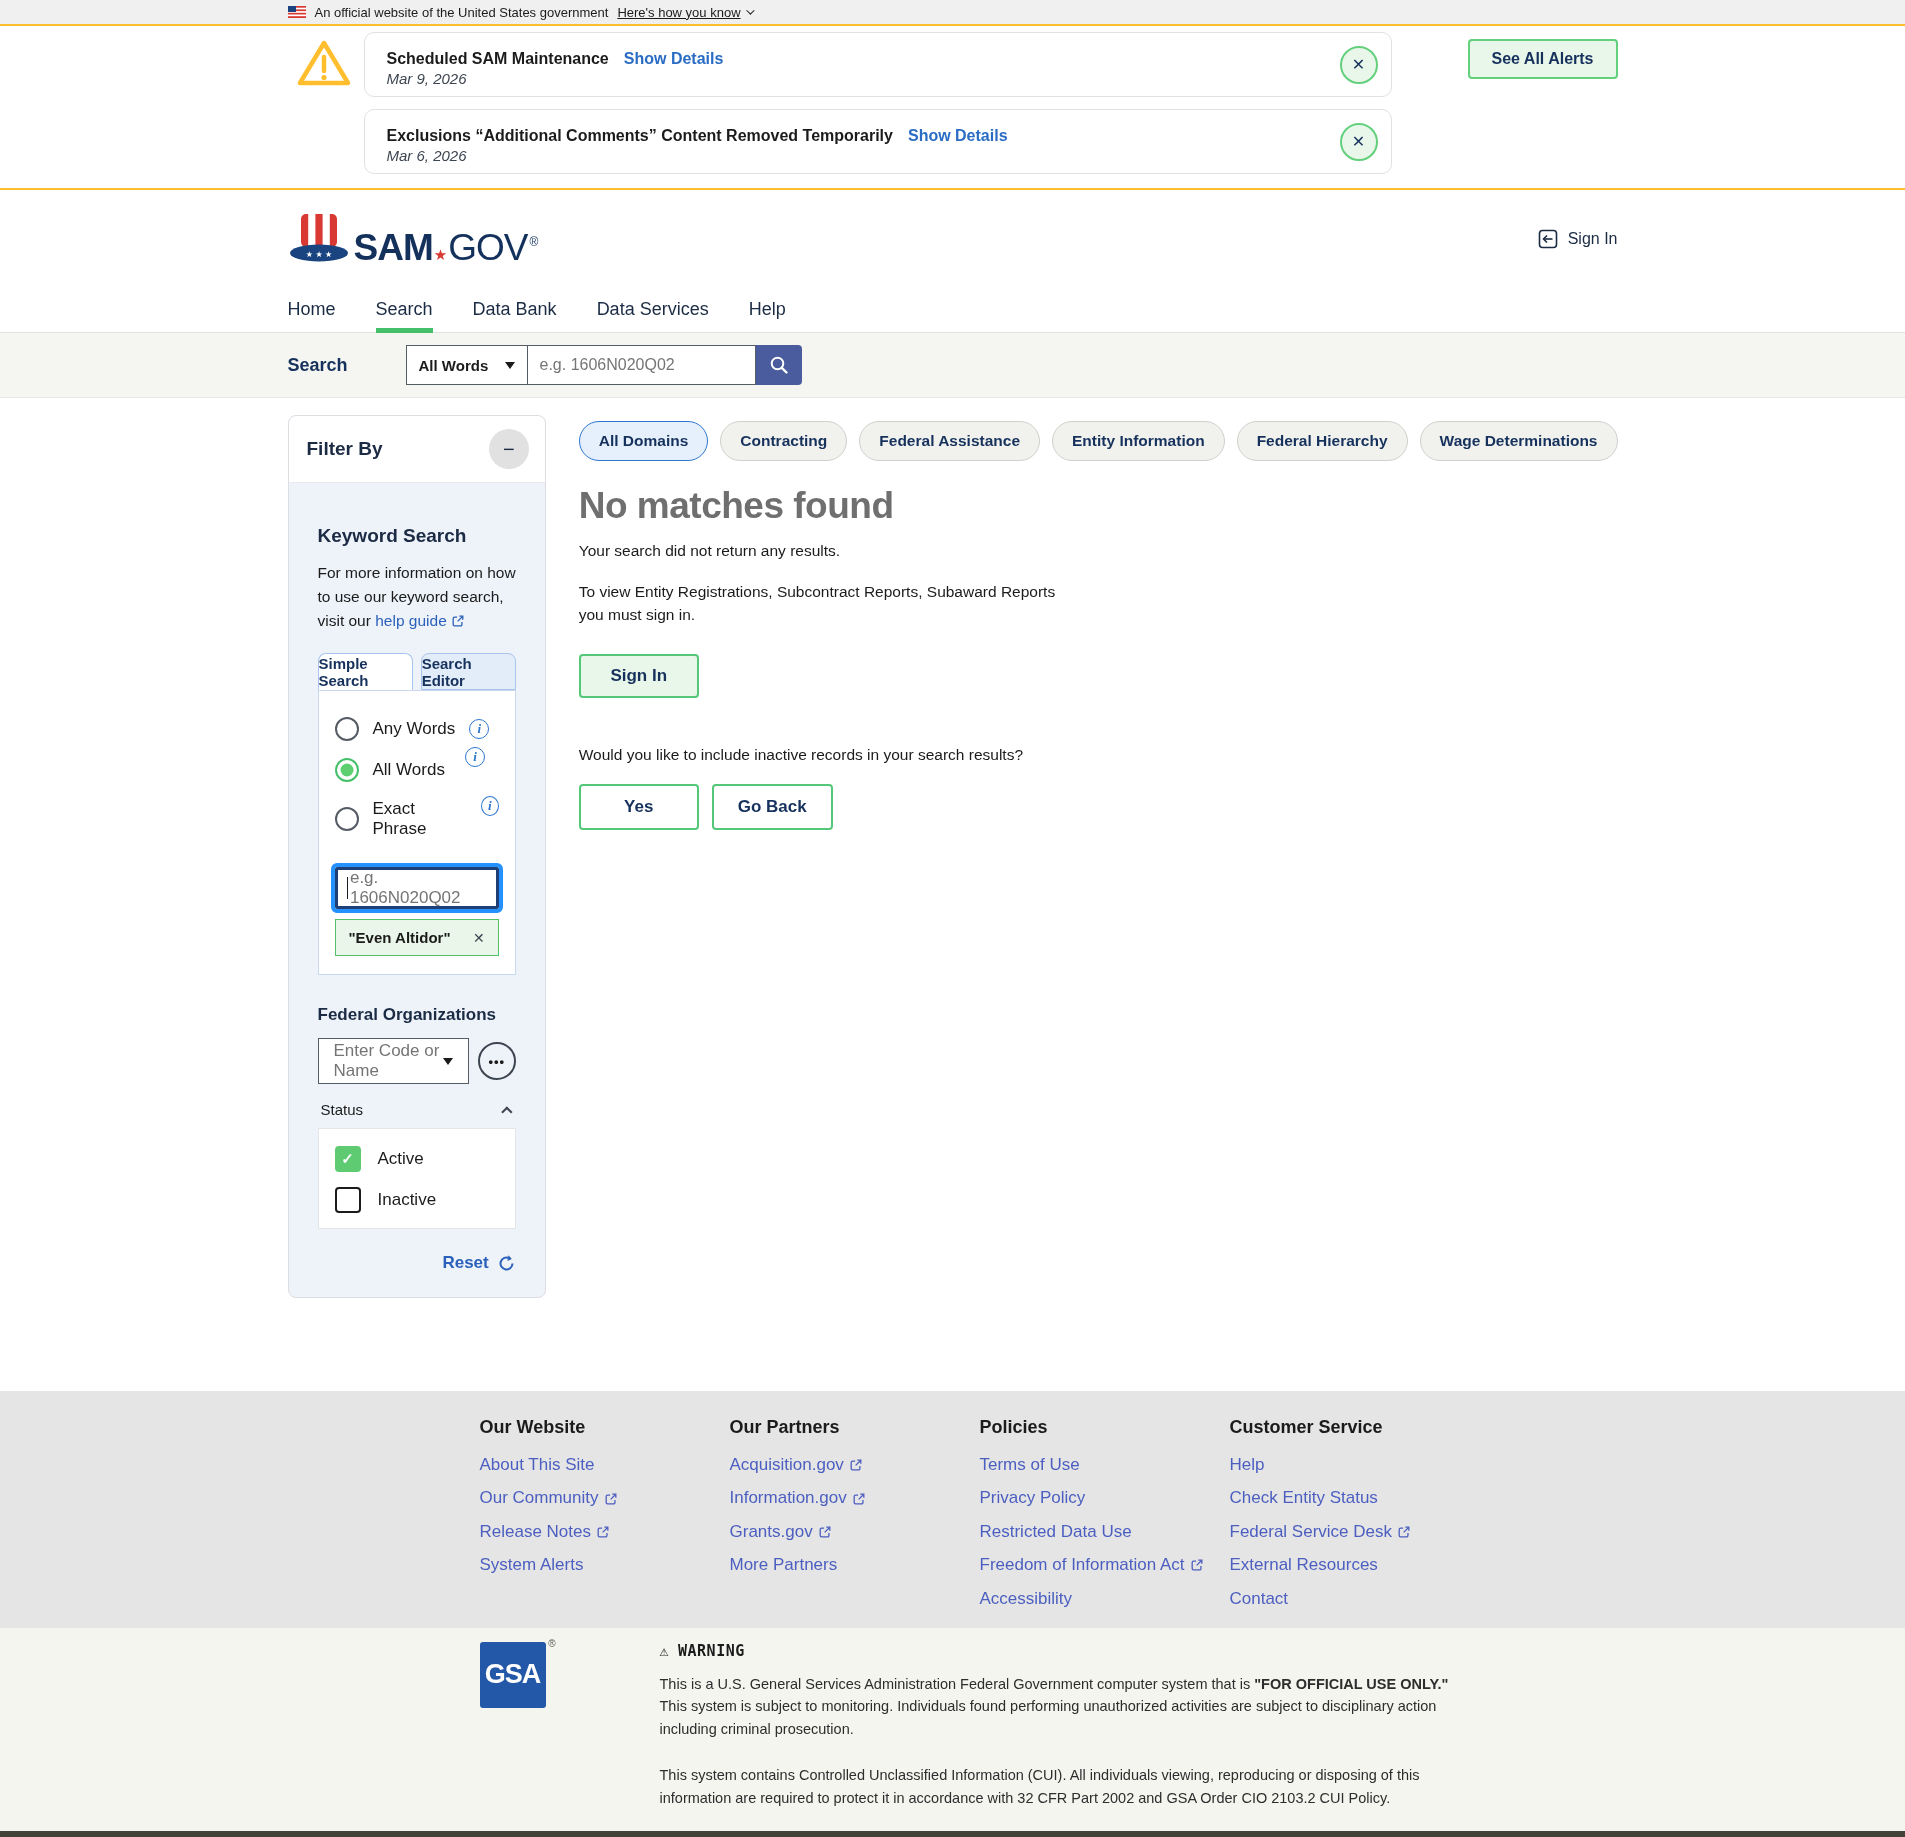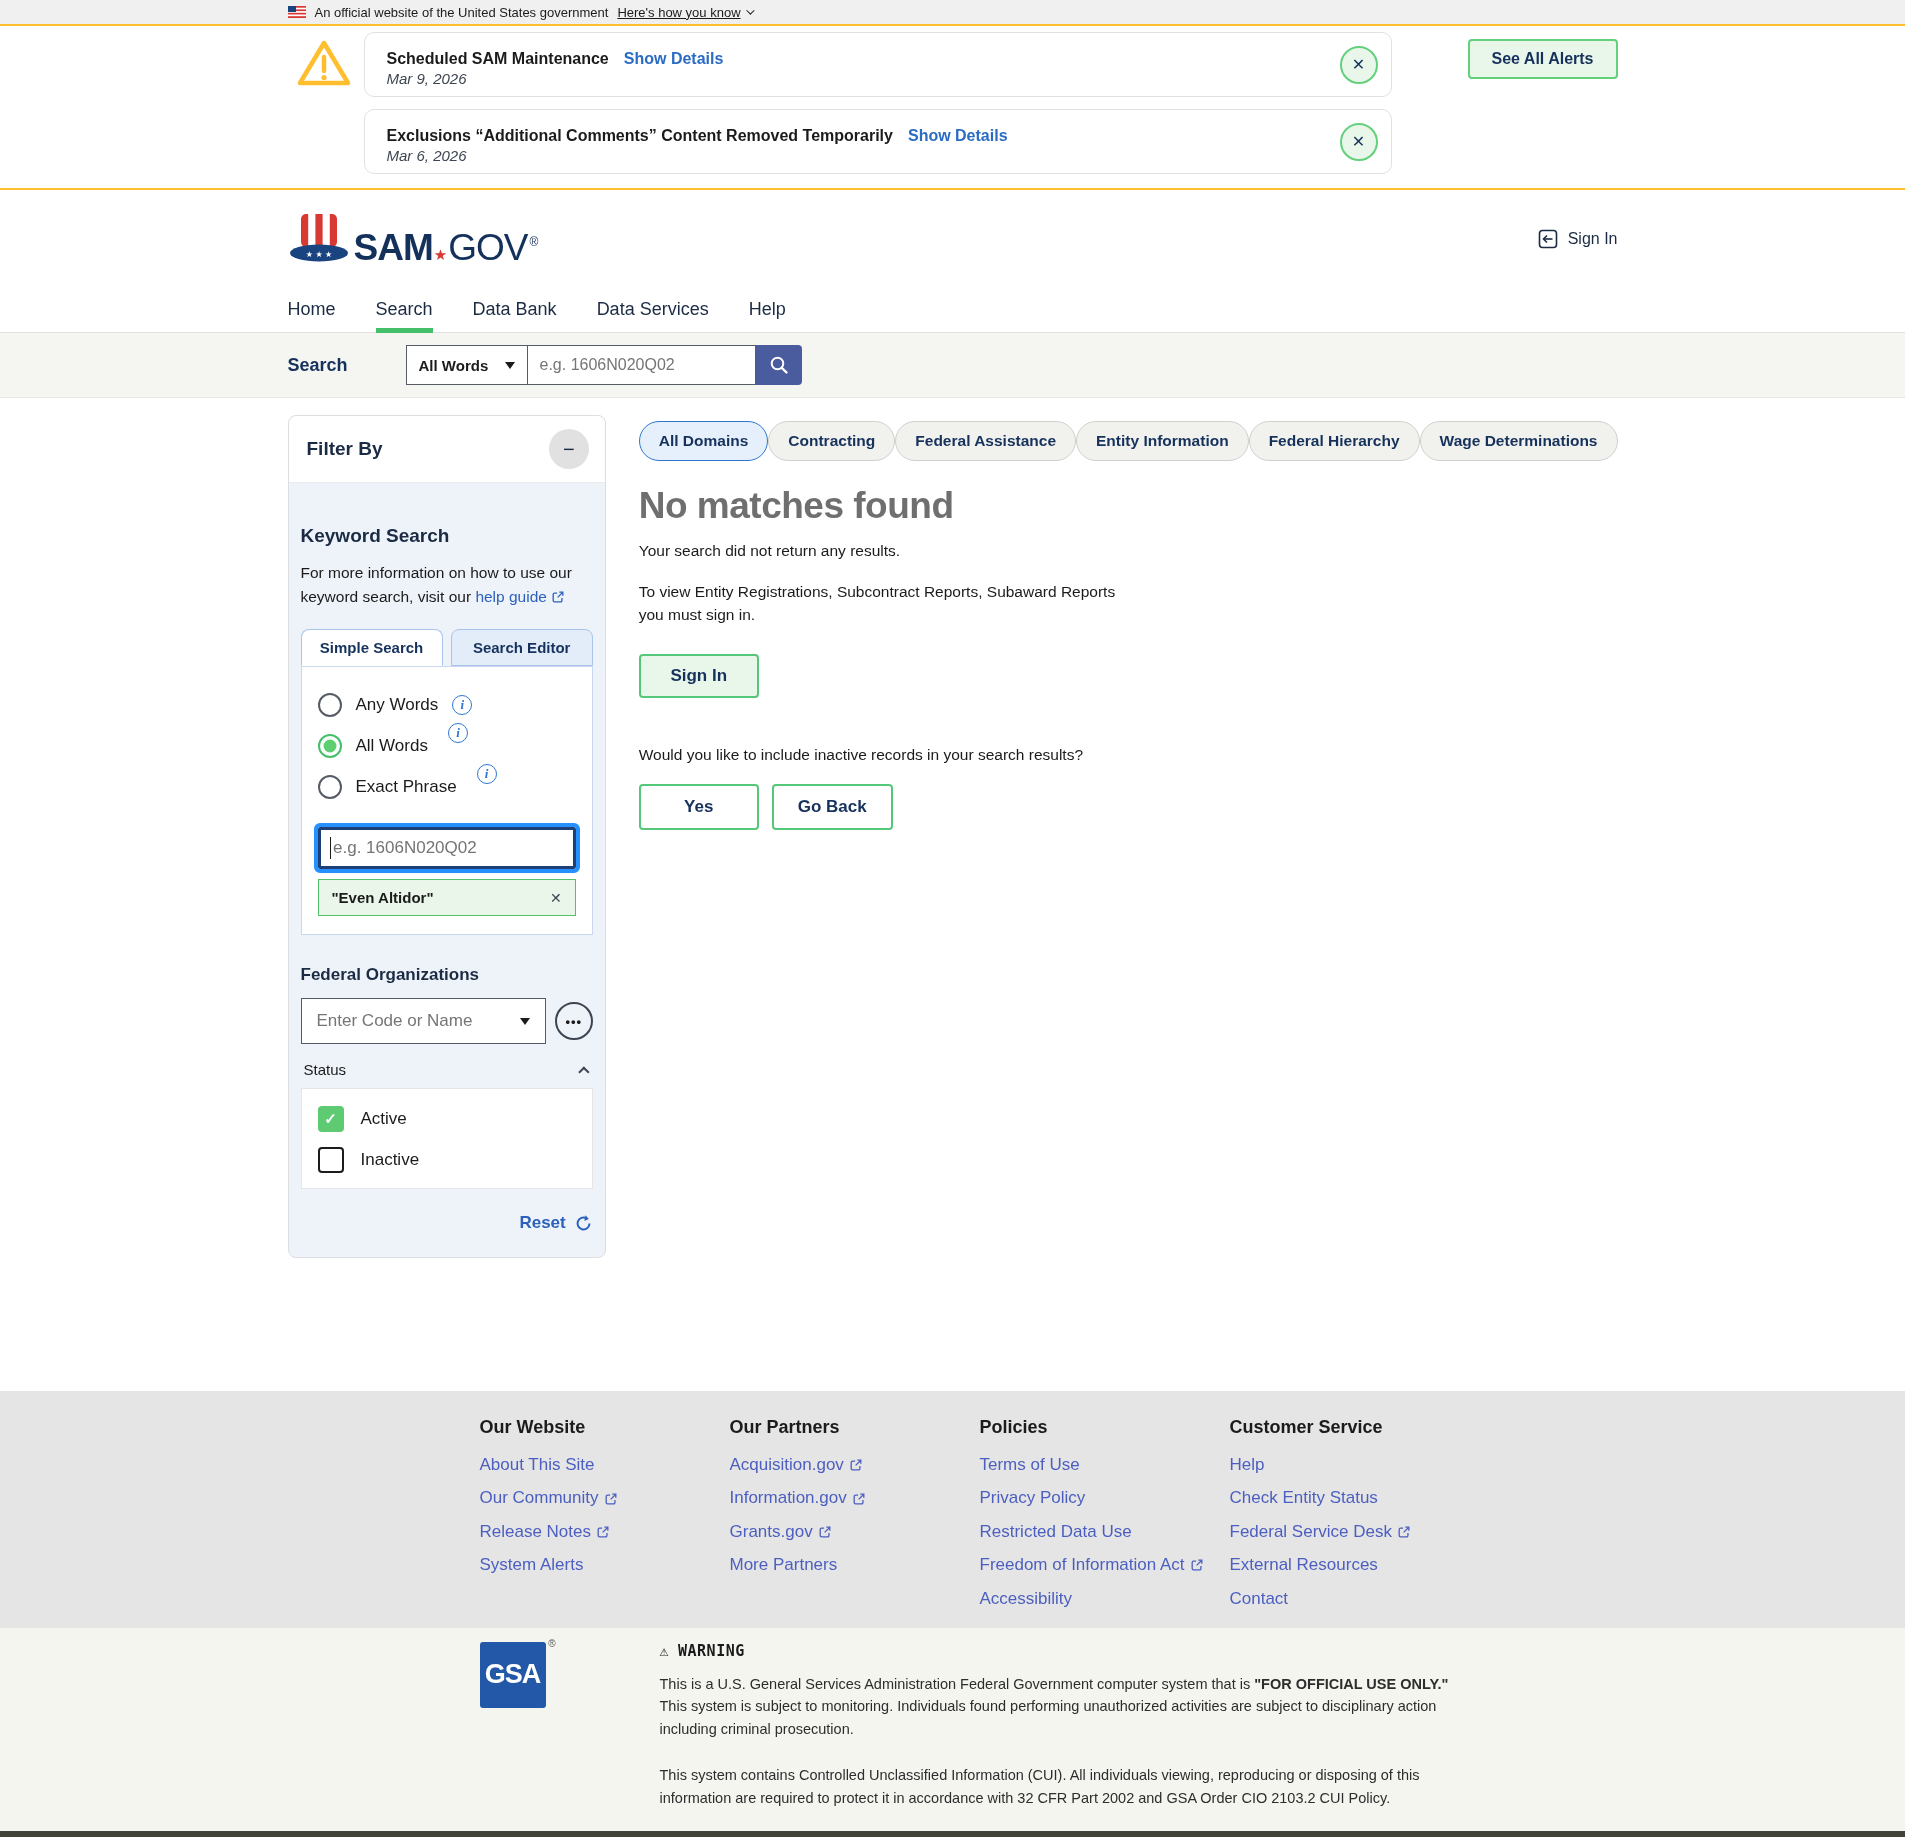--- a/index.html
+++ b/index.html
@@ -99,21 +99,21 @@
   .filter-panel { width: 413px; background: #eef3fa; border: 1px solid #dcdee1; border-radius: 8px; overflow: visible; }
   .panel-header {
     background: #fff; border-radius: 8px 8px 0 0; border-bottom: 1px solid #e9eaec;
     padding: 13px 16px 13px 18px; display: flex; align-items: center; justify-content: space-between;
   }
   .panel-title { font-size: 19px; font-weight: bold; color: #1b2b44; }
   .collapse-btn {
     width: 40px; height: 40px; border-radius: 50%; background: #e1e1e1; border: none;
     color: #1b2b44; font-size: 20px; display: flex; align-items: center; justify-content: center; cursor: pointer;
   }
-  .panel-body { padding: 42px 12px 24px; }
+  .panel-body { padding: 42px 29px 24px; }
   .kw-heading { font-size: 19px; font-weight: bold; color: #1b2b44; }
   .kw-info { margin-top: 14px; font-size: 15.5px; line-height: 1.55; color: #1b1b1b; }
   .help-link { color: #2b61ba; cursor: pointer; display: inline-flex; align-items: center; gap: 4px; }
   .ext { width: 14px; height: 14px; }
   .kw-tabs { margin-top: 20px; display: flex; gap: 8px; }
   .kw-tab {
     flex: 1; height: 37px; border: 1px solid #a9c4ec; border-radius: 8px 8px 0 0;
     display: flex; align-items: center; justify-content: center;
     font-size: 15px; font-weight: bold; color: #16325c; cursor: pointer;
     background: #e3edfa; position: relative;
@@ -171,21 +171,21 @@
   .checkbox { width: 26px; height: 26px; border-radius: 4px; flex: 0 0 auto; cursor: pointer;
     display: flex; align-items: center; justify-content: center; }
   .checkbox.checked { background: #5ecb72; color: #fff; font-size: 15px; font-weight: bold; }
   .checkbox.unchecked { background: #fff; border: 2px solid #1b1b1b; }
   .check-label { font-size: 17px; color: #1b1b1b; }
   .reset-row { margin-top: 24px; display: flex; justify-content: flex-end; align-items: center; gap: 8px; }
   .reset-link { color: #2b61ba; font-size: 17px; font-weight: bold; cursor: pointer; }
 
   
   .results-col { flex: 1; }
-  .pills { display: flex; margin-top: 6px; }
+  .pills { display: flex; gap: 12px; margin-top: 6px; }
   .pill {
     height: 40px; padding: 0 19px; border-radius: 22px;
     border: 1px solid #cfd1ce; background: #f1f1ee;
     display: flex; align-items: center; font-size: 15.5px; font-weight: bold; color: #16325c; cursor: pointer;
     white-space: nowrap;
   }
   .pill.active { background: #e6effc; border: 1px solid #2e77d0; }
   .nm-heading { margin-top: 24px; font-size: 37px; font-weight: bold; color: #6f6f6f; letter-spacing: -0.5px; }
   .msg1 { margin-top: 15px; font-size: 15.5px; color: #1b1b1b; }
   .msg2 { margin-top: 20px; font-size: 15.5px; color: #1b1b1b; width: 500px; line-height: 1.5; }

